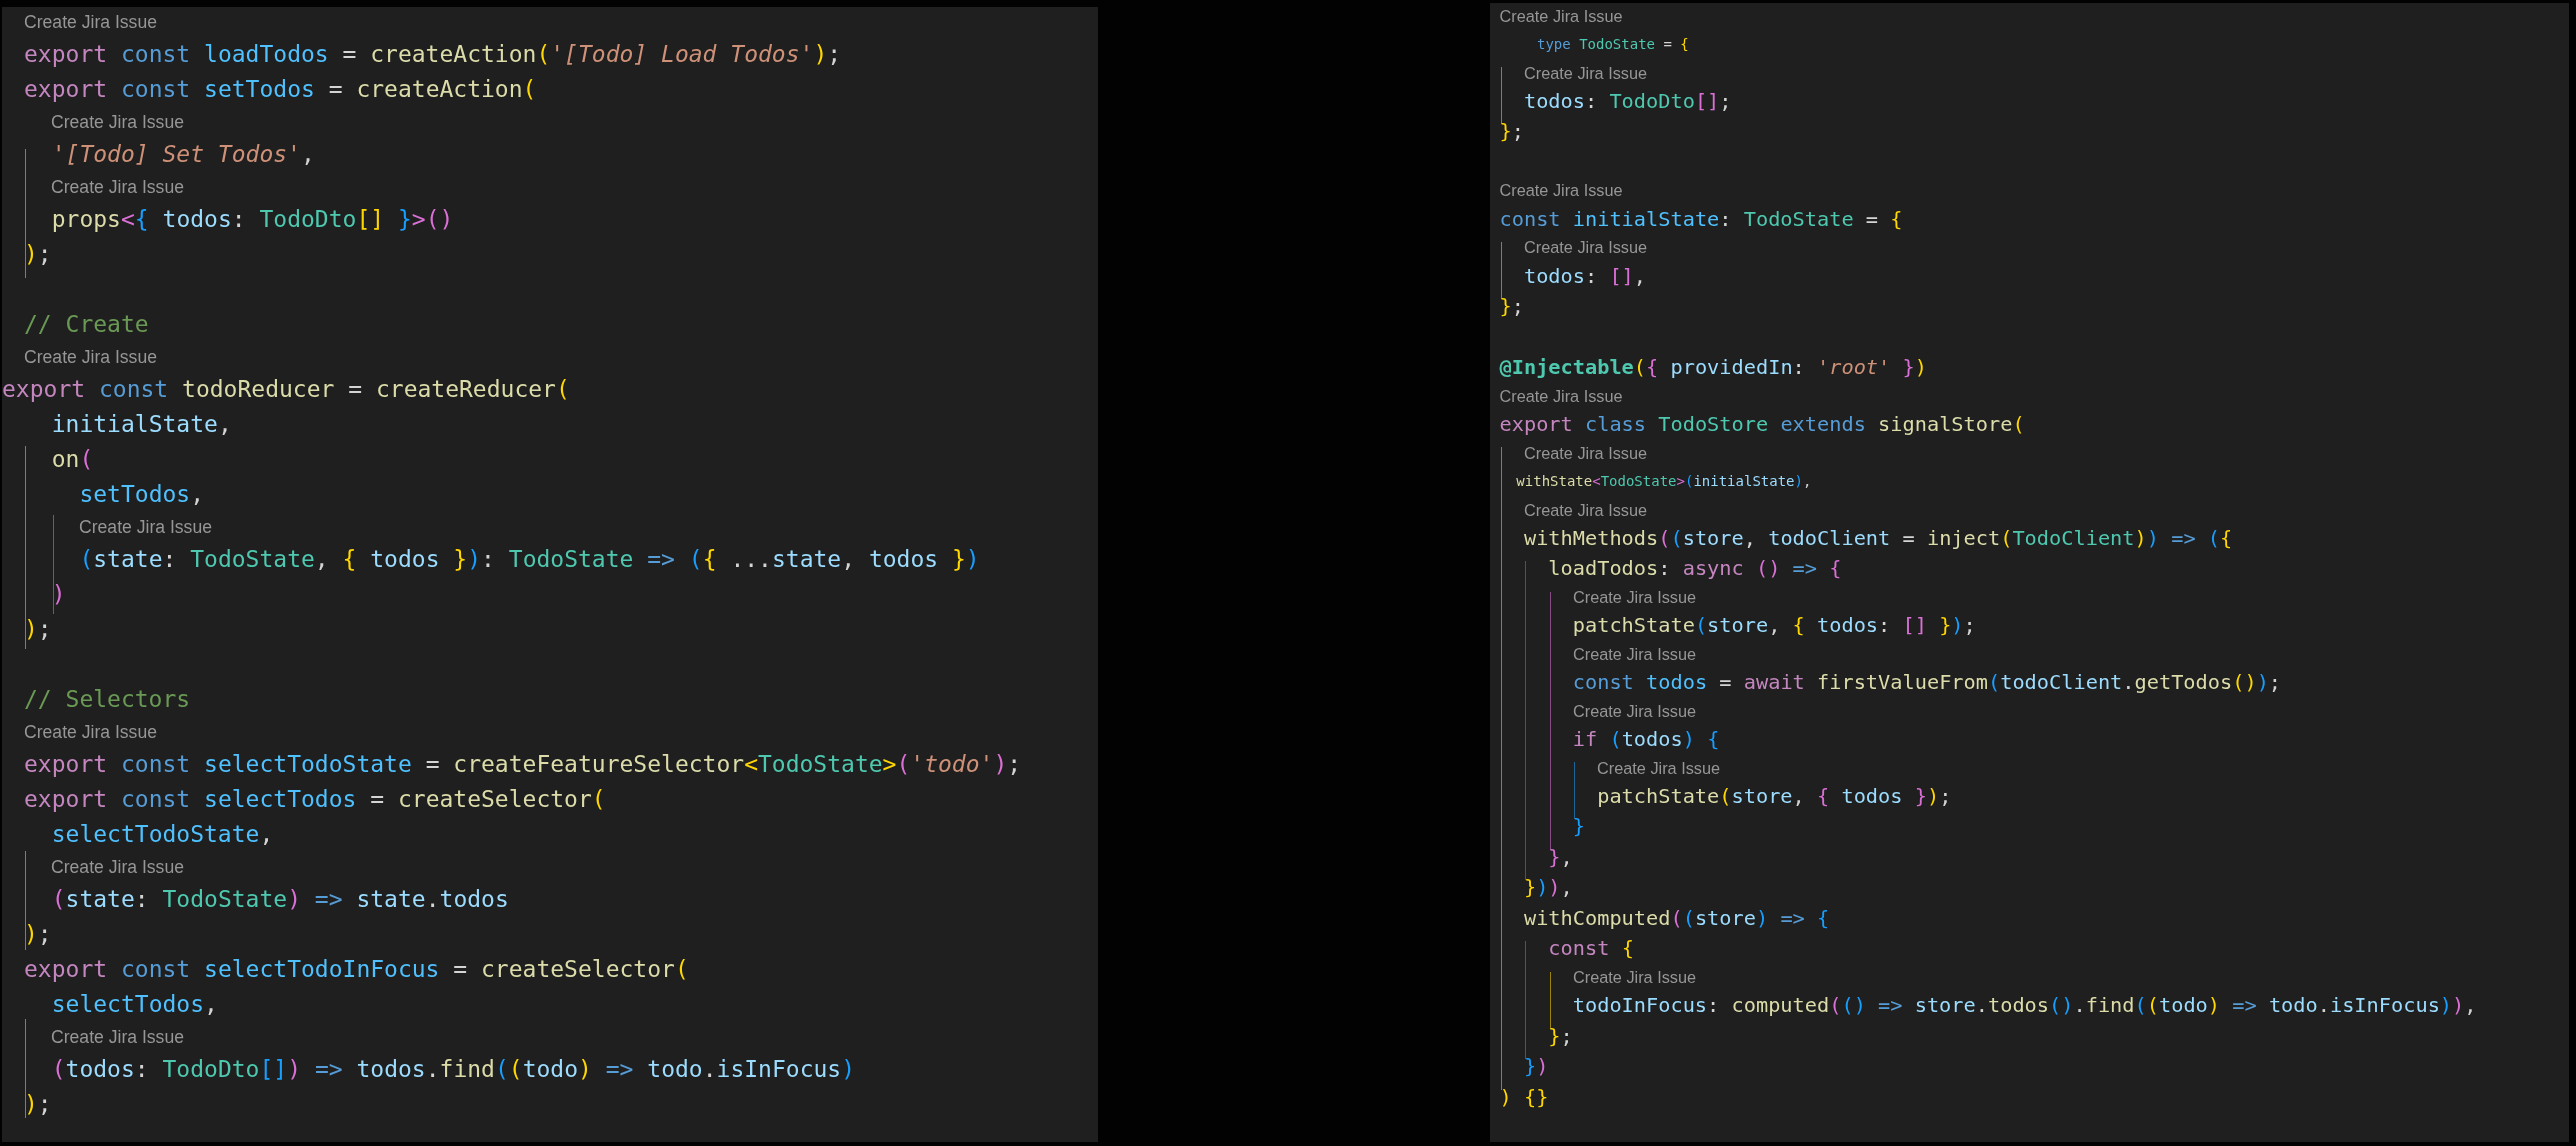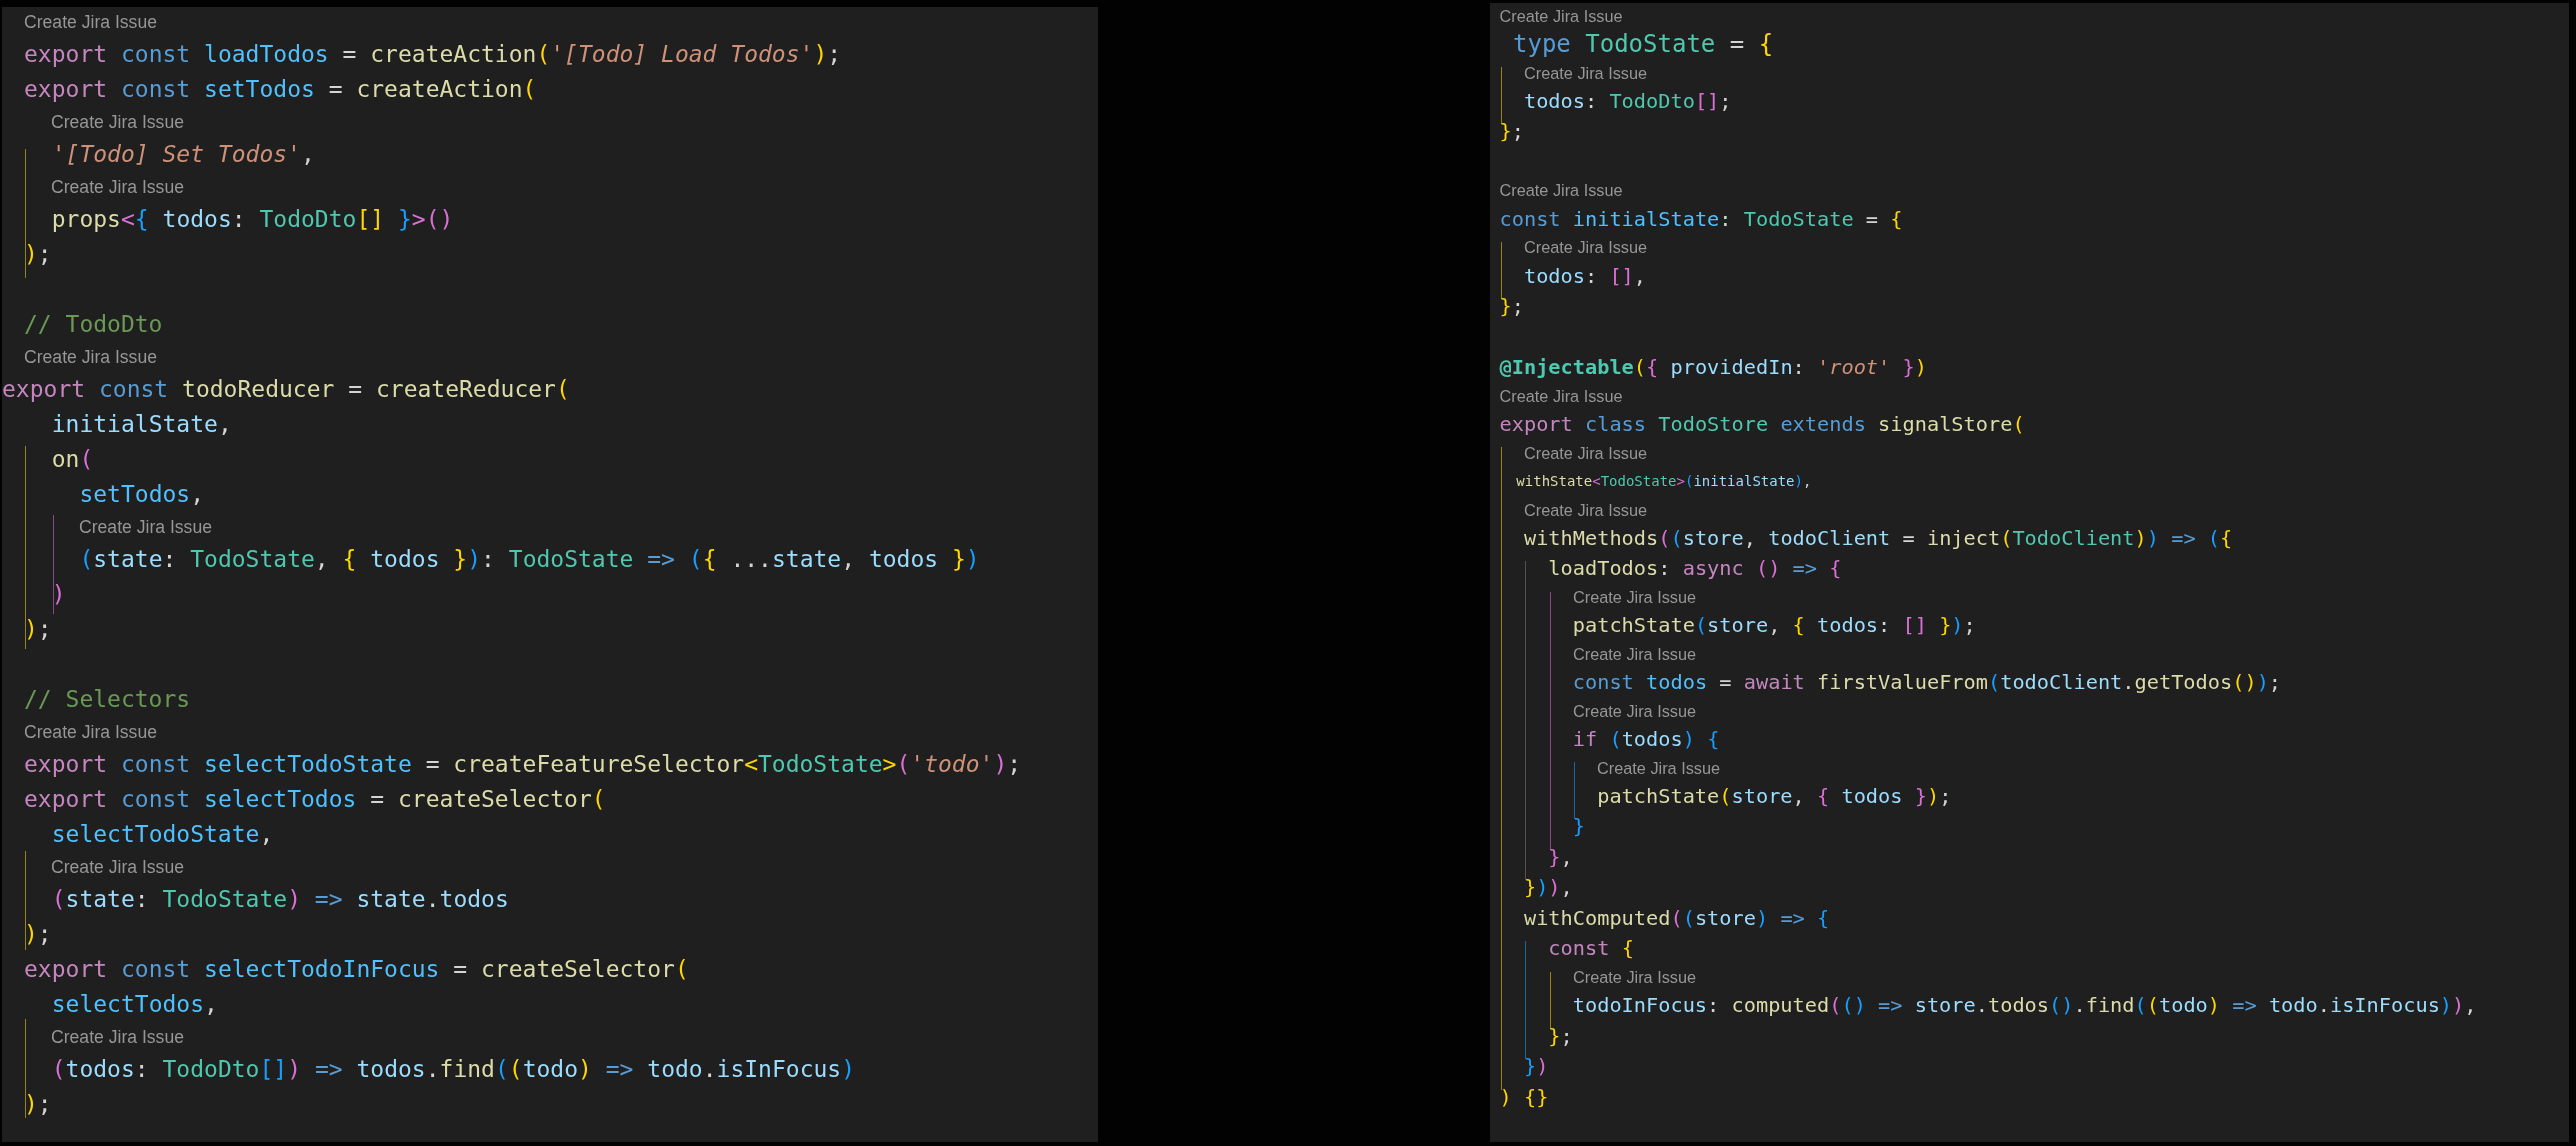--- a/index.html
+++ b/index.html
@@ -40,21 +40,21 @@
       <div class="guide" style="left: 23px; top: 1012px; height: 99px; background: rgb(255, 215, 0);"></div>
       <div class="line lens-line" style="height: 30px; line-height: 30px; font-size: 17.6px; padding-left: 22px;"><span class="lens-link">Create Jira Issue</span></div>
       <div class="line code-line" style="height: 35px; line-height: 35px; font-size: 23px; padding-left: 22px;"><span class="t-kw">export</span><span class="t-op"> </span><span class="t-kw2">const</span><span class="t-op"> </span><span class="t-cvar">loadTodos</span><span class="t-op"> = </span><span class="t-fn">createAction</span><span class="t-b1">(</span><span class="t-str">'[Todo] Load Todos'</span><span class="t-b1">)</span><span class="t-op">;</span></div>
       <div class="line code-line" style="height: 35px; line-height: 35px; font-size: 23px; padding-left: 22px;"><span class="t-kw">export</span><span class="t-op"> </span><span class="t-kw2">const</span><span class="t-op"> </span><span class="t-cvar">setTodos</span><span class="t-op"> = </span><span class="t-fn">createAction</span><span class="t-b1">(</span></div>
       <div class="line lens-line" style="height: 30px; line-height: 30px; font-size: 17.6px; padding-left: 49px;"><span class="lens-link">Create Jira Issue</span></div>
       <div class="line code-line" style="height: 35px; line-height: 35px; font-size: 23px; padding-left: 22px;"><span>  </span><span class="t-str">'[Todo] Set Todos'</span><span class="t-op">,</span></div>
       <div class="line lens-line" style="height: 30px; line-height: 30px; font-size: 17.6px; padding-left: 49px;"><span class="lens-link">Create Jira Issue</span></div>
       <div class="line code-line" style="height: 35px; line-height: 35px; font-size: 23px; padding-left: 22px;"><span>  </span><span class="t-fn">props</span><span class="t-b2">&lt;</span><span class="t-b3">{</span><span class="t-op"> </span><span class="t-var">todos</span><span class="t-op">: </span><span class="t-typ">TodoDto</span><span class="t-b1">[]</span><span class="t-op"> </span><span class="t-b3">}</span><span class="t-b2">&gt;</span><span class="t-b2">()</span></div>
       <div class="line code-line" style="height: 35px; line-height: 35px; font-size: 23px; padding-left: 22px;"><span class="t-b1">)</span><span class="t-op">;</span></div>
       <div class="line blank-line" style="height: 35px; line-height: 35px;"></div>
-      <div class="line code-line" style="height: 35px; line-height: 35px; font-size: 23px; padding-left: 22px;"><span class="t-cmt">// TodoDto</span></div>
+      <div class="line code-line" style="height: 35px; line-height: 35px; font-size: 23px; padding-left: 22px;"><span class="t-cmt">// Create</span></div>
       <div class="line lens-line" style="height: 30px; line-height: 30px; font-size: 17.6px; padding-left: 22px;"><span class="lens-link">Create Jira Issue</span></div>
       <div class="line code-line" style="height: 35px; line-height: 35px; font-size: 23px; "><span class="t-kw">export</span><span class="t-op"> </span><span class="t-kw2">const</span><span class="t-op"> </span><span class="t-fn">todoReducer</span><span class="t-op"> = </span><span class="t-fn">createReducer</span><span class="t-b1">(</span></div>
       <div class="line code-line" style="height: 35px; line-height: 35px; font-size: 23px; padding-left: 22px;"><span>  </span><span class="t-var">initialState</span><span class="t-op">,</span></div>
       <div class="line code-line" style="height: 35px; line-height: 35px; font-size: 23px; padding-left: 22px;"><span>  </span><span class="t-fn">on</span><span class="t-b2">(</span></div>
       <div class="line code-line" style="height: 35px; line-height: 35px; font-size: 23px; padding-left: 22px;"><span>    </span><span class="t-cvar">setTodos</span><span class="t-op">,</span></div>
       <div class="line lens-line" style="height: 30px; line-height: 30px; font-size: 17.6px; padding-left: 77px;"><span class="lens-link">Create Jira Issue</span></div>
       <div class="line code-line" style="height: 35px; line-height: 35px; font-size: 23px; padding-left: 22px;"><span>    </span><span class="t-b3">(</span><span class="t-var">state</span><span class="t-op">: </span><span class="t-typ">TodoState</span><span class="t-op">, </span><span class="t-b1">{</span><span class="t-op"> </span><span class="t-var">todos</span><span class="t-op"> </span><span class="t-b1">}</span><span class="t-b3">)</span><span class="t-op">: </span><span class="t-typ">TodoState</span><span class="t-op"> </span><span class="t-arr">=&gt;</span><span class="t-op"> </span><span class="t-b3">(</span><span class="t-b1">{</span><span class="t-op"> ...</span><span class="t-var">state</span><span class="t-op">, </span><span class="t-var">todos</span><span class="t-op"> </span><span class="t-b1">}</span><span class="t-b3">)</span></div>
       <div class="line code-line" style="height: 35px; line-height: 35px; font-size: 23px; padding-left: 22px;"><span>  </span><span class="t-b2">)</span></div>
       <div class="line code-line" style="height: 35px; line-height: 35px; font-size: 23px; padding-left: 22px;"><span class="t-b1">)</span><span class="t-op">;</span></div>
       <div class="line blank-line" style="height: 35px; line-height: 35px;"></div>
@@ -75,21 +75,21 @@
     <div class="panel" style="left: 1490px; top: 2.7px; width: 1079px; height: 1139px; background: rgb(31, 31, 31);">
       <div class="guide" style="left: 11px; top: 64px; height: 57px; background: rgb(255, 215, 0);"></div>
       <div class="guide" style="left: 11px; top: 239px; height: 57px; background: rgb(255, 215, 0);"></div>
       <div class="guide" style="left: 11px; top: 444px; height: 643px; background: rgb(255, 215, 0);"></div>
       <div class="guide gray" style="left: 35px; top: 558px; height: 319px; background: rgb(88, 88, 88);"></div>
       <div class="guide" style="left: 60px; top: 589px; height: 258px; background: rgb(218, 112, 214);"></div>
       <div class="guide" style="left: 84px; top: 759px; height: 57px; background: rgb(23, 159, 255);"></div>
       <div class="guide" style="left: 35px; top: 938px; height: 118px; background: rgb(23, 159, 255);"></div>
       <div class="guide" style="left: 60px; top: 969px; height: 57px; background: rgb(255, 215, 0);"></div>
       <div class="line lens-line" style="height: 26.4px; line-height: 26.4px; font-size: 16.3px; padding-left: 9.5px;"><span class="lens-link">Create Jira Issue</span></div>
-      <div class="line code-line" style="height: 30.5px; line-height: 30.5px; font-size: 24px; padding-left: 23px;"><span class="t-kw2">type</span><span class="t-op"> </span><span class="t-typ">TodoState</span><span class="t-op"> = </span><span class="t-b1">{</span></div>
+      <div class="line code-line" style="height: 30.5px; line-height: 30.5px; font-size: 14px; padding-left: 23px; margin-left: 24px;"><span class="t-kw2">type</span><span class="t-op"> </span><span class="t-typ">TodoState</span><span class="t-op"> = </span><span class="t-b1">{</span></div>
       <div class="line lens-line" style="height: 26.4px; line-height: 26.4px; font-size: 16.3px; padding-left: 34px;"><span class="lens-link">Create Jira Issue</span></div>
       <div class="line code-line" style="height: 30.5px; line-height: 30.5px; font-size: 20.3px; padding-left: 9.5px;"><span>  </span><span class="t-var">todos</span><span class="t-op">: </span><span class="t-typ">TodoDto</span><span class="t-b2">[]</span><span class="t-op">;</span></div>
       <div class="line code-line" style="height: 30.5px; line-height: 30.5px; font-size: 20.3px; padding-left: 9.5px;"><span class="t-b1">}</span><span class="t-op">;</span></div>
       <div class="line blank-line" style="height: 30.5px; line-height: 30.5px;"></div>
       <div class="line lens-line" style="height: 26.4px; line-height: 26.4px; font-size: 16.3px; padding-left: 9.5px;"><span class="lens-link">Create Jira Issue</span></div>
       <div class="line code-line" style="height: 30.5px; line-height: 30.5px; font-size: 20.3px; padding-left: 9.5px;"><span class="t-kw2">const</span><span class="t-op"> </span><span class="t-cvar">initialState</span><span class="t-op">: </span><span class="t-typ">TodoState</span><span class="t-op"> = </span><span class="t-b1">{</span></div>
       <div class="line lens-line" style="height: 26.4px; line-height: 26.4px; font-size: 16.3px; padding-left: 34px;"><span class="lens-link">Create Jira Issue</span></div>
       <div class="line code-line" style="height: 30.5px; line-height: 30.5px; font-size: 20.3px; padding-left: 9.5px;"><span>  </span><span class="t-var">todos</span><span class="t-op">: </span><span class="t-b2">[]</span><span class="t-op">,</span></div>
       <div class="line code-line" style="height: 30.5px; line-height: 30.5px; font-size: 20.3px; padding-left: 9.5px;"><span class="t-b1">}</span><span class="t-op">;</span></div>
       <div class="line blank-line" style="height: 30.5px; line-height: 30.5px;"></div>

